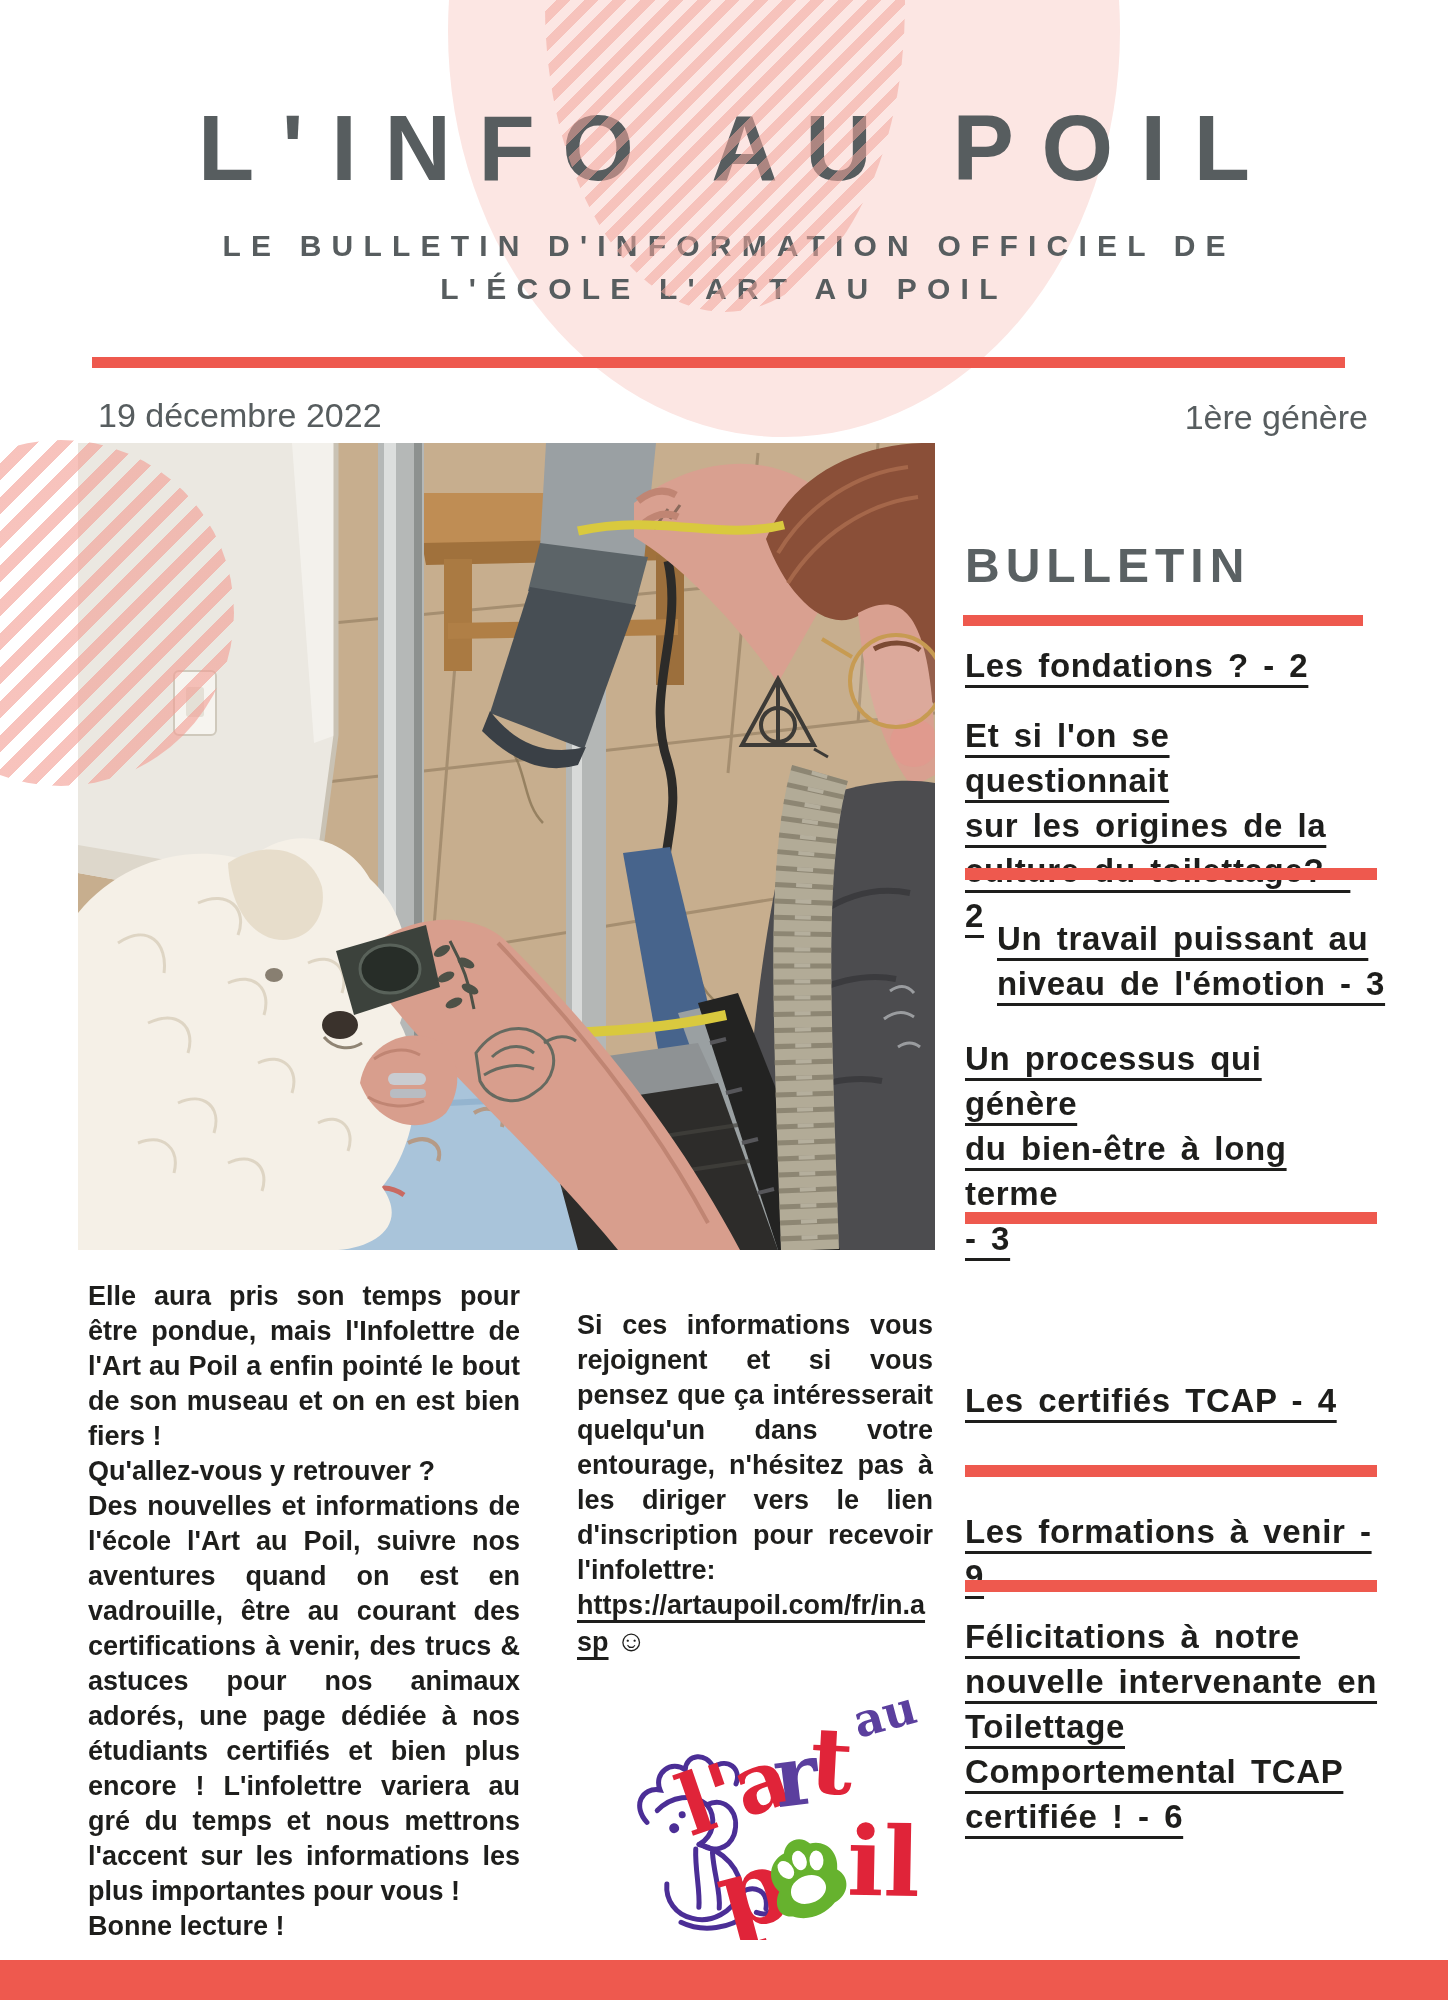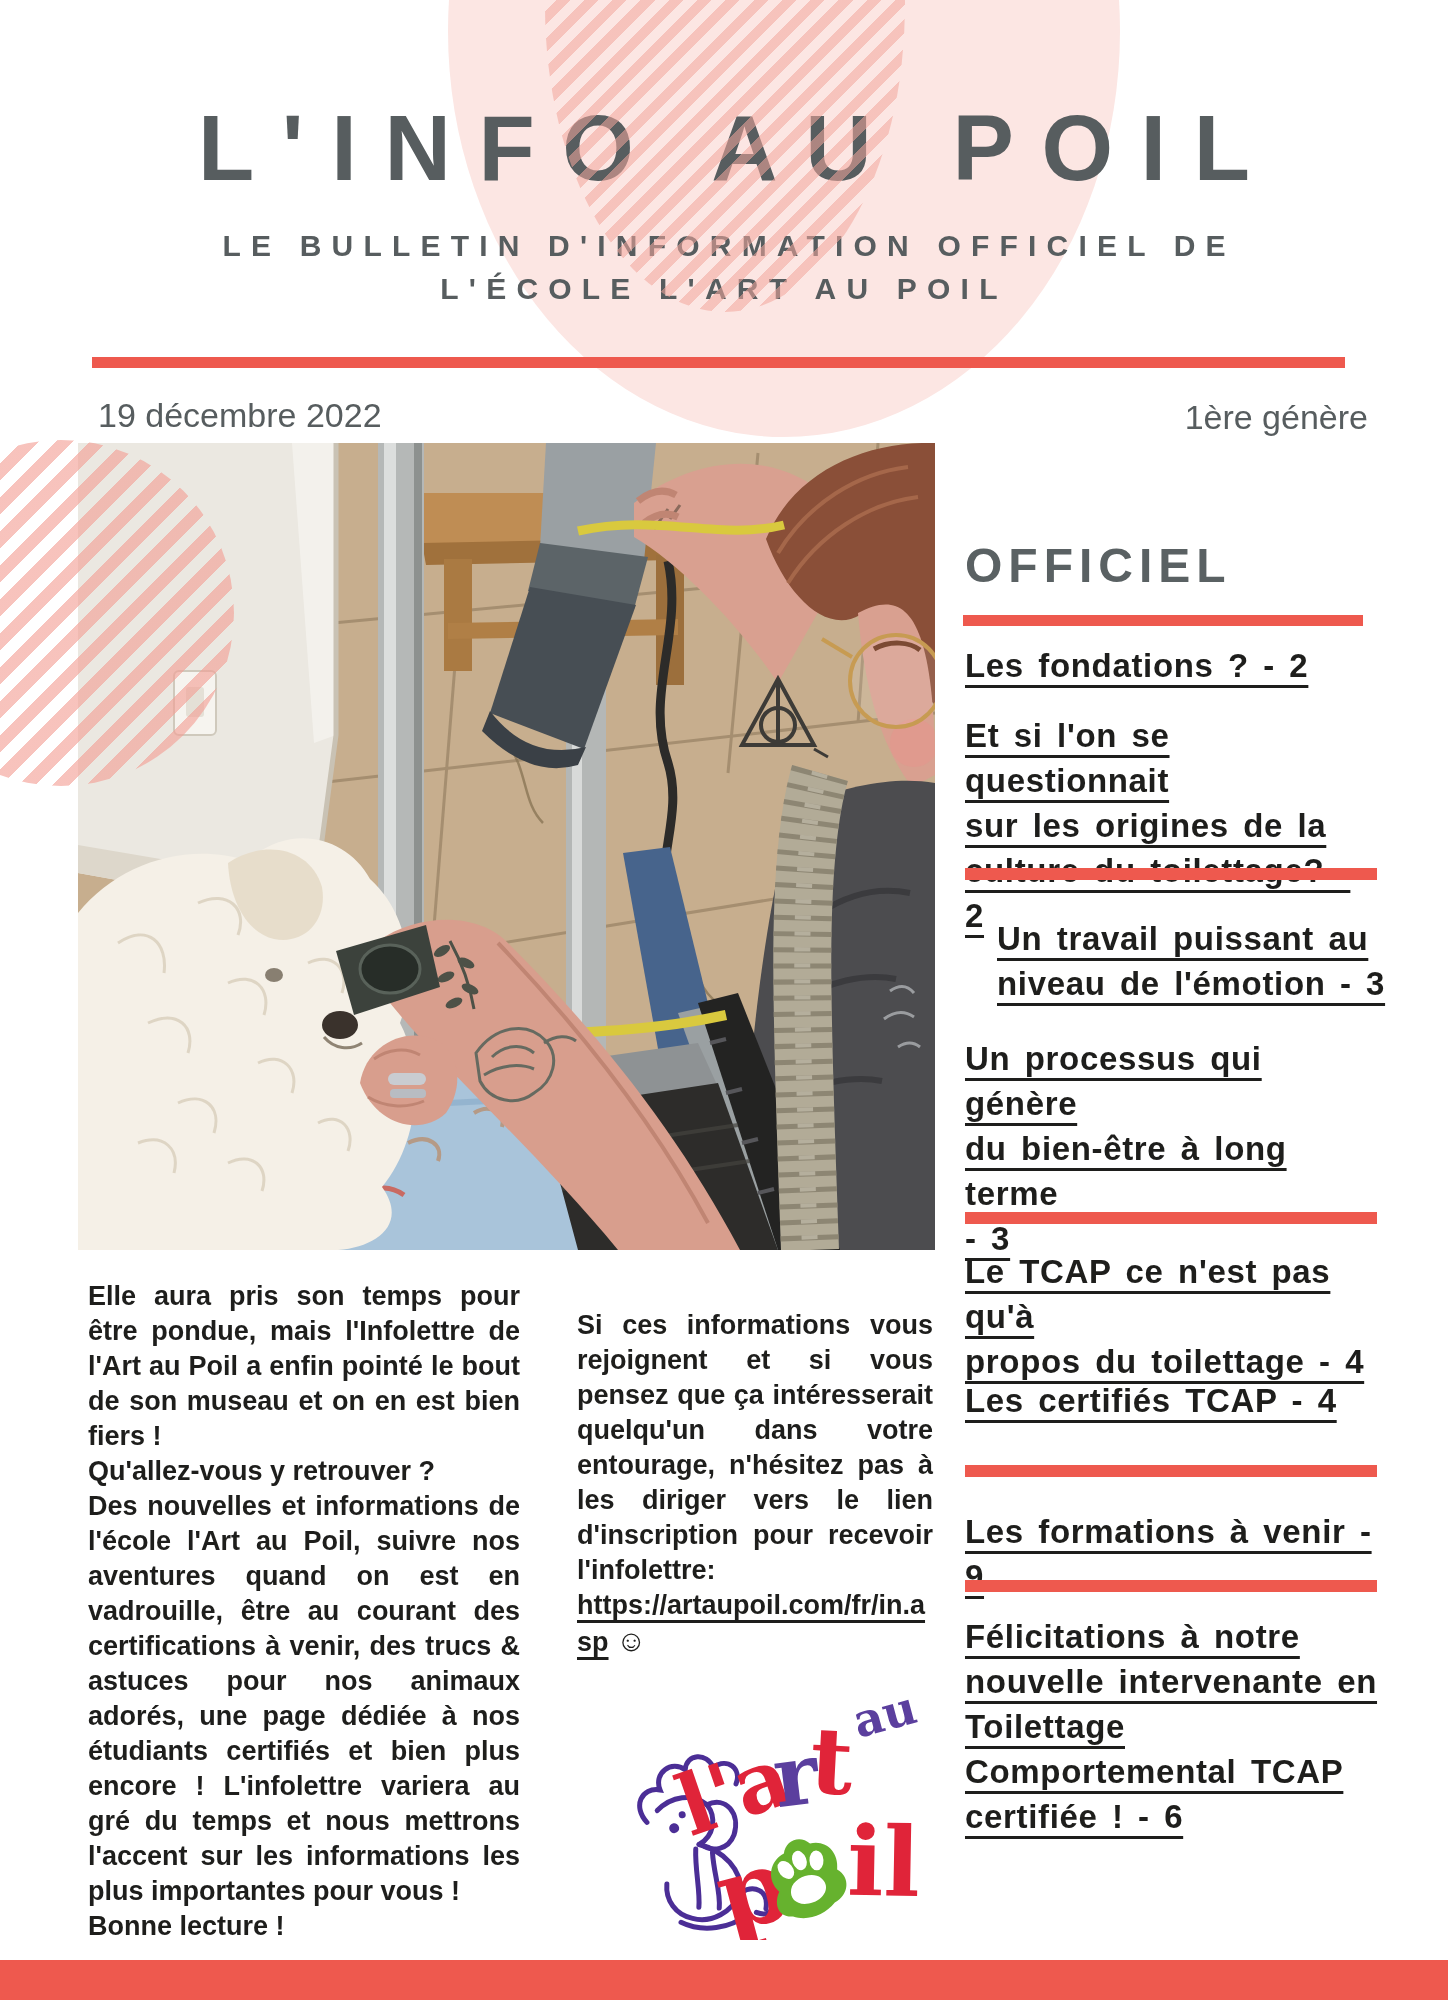--- a/index.html
+++ b/index.html
@@ -193,36 +193,34 @@
     </g>
     <g>
       <path d="M742,330 C716,420 724,580 732,807" stroke="#b2ab97" stroke-width="58" fill="none"></path>
       <path d="M742,330 C716,420 724,580 732,807" stroke="#867f6c" stroke-width="58" fill="none" stroke-dasharray="5 11" opacity=".85"></path>
       <path d="M742,330 C716,420 724,580 732,807" stroke="#ddd8c8" stroke-width="16" fill="none" stroke-dasharray="4 12" opacity=".5"></path>
     </g>
   </svg>
 
   <div class="deco-stripes-left"></div>
 
-  <div class="toc-head">OFFICIEL</div>
+  <div class="toc-head">BULLETIN</div>
   <div class="rule" id="toc-rule"></div>
 
   <div class="toc-item" id="ti0">Les fondations ? - 2</div>
   <div class="toc-item" id="ti1">Et si l'on se questionnait
 sur les origines de la
 culture du toilettage? - 2</div>
   <div class="toc-div" id="td1"></div>
   <div class="toc-item" id="ti2">Un travail puissant au
 niveau de l'émotion - 3</div>
   <div class="toc-item" id="ti3">Un processus qui génère
 du bien-être à long terme
 - 3</div>
   <div class="toc-div" id="td2"></div>
-  <div class="toc-item" id="ti4">Le TCAP ce n'est pas qu'à
-propos du toilettage - 4</div>
   <div class="toc-item" id="ti5">Les certifiés TCAP - 4</div>
   <div class="toc-div" id="td3"></div>
   <div class="toc-item" id="ti6">Les formations à venir - 9</div>
   <div class="toc-div" id="td4"></div>
   <div class="toc-item" id="ti7">Félicitations à notre
 nouvelle intervenante en
 Toilettage
 Comportemental TCAP
 certifiée ! - 6</div>
 

